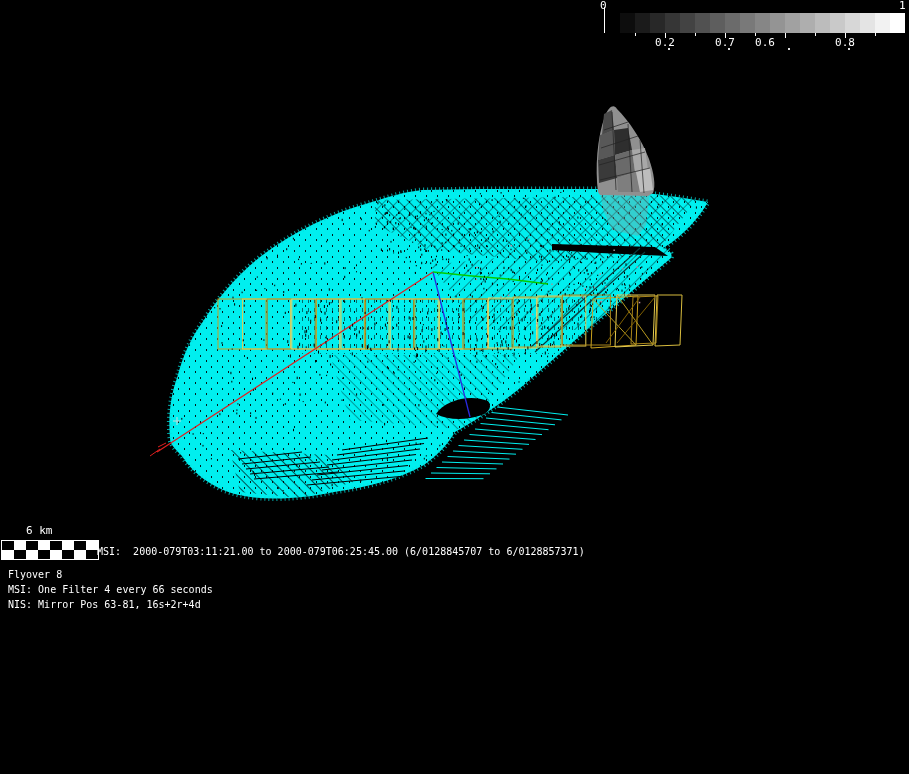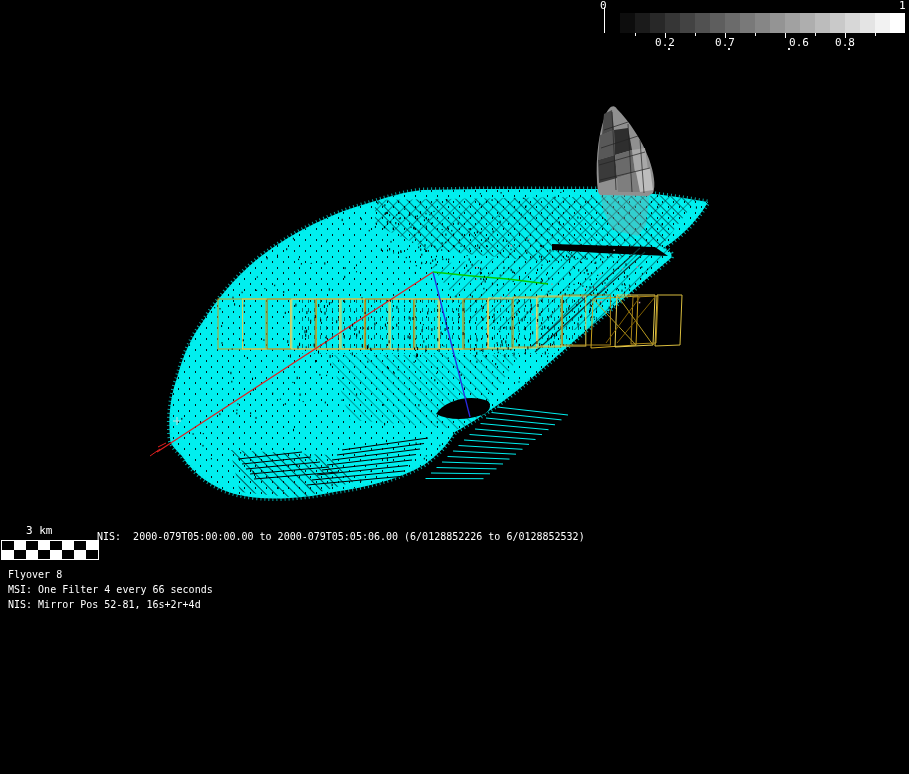--- a/index.html
+++ b/index.html
@@ -886,29 +886,29 @@
     <div class="cb-tick" style="left:725px;top:33px;height:5px;"></div>
     <div class="cb-tick" style="left:785px;top:33px;height:5px;"></div>
     <div class="cb-tick" style="left:845px;top:33px;height:5px;"></div>
     <div class="cb-tick" style="left:635px;top:33px;height:3px;"></div>
     <div class="cb-tick" style="left:695px;top:33px;height:3px;"></div>
     <div class="cb-tick" style="left:755px;top:33px;height:3px;"></div>
     <div class="cb-tick" style="left:815px;top:33px;height:3px;"></div>
     <div class="cb-tick" style="left:875px;top:33px;height:3px;"></div>
     <div class="cb-label" style="left:650px;top:36px;text-align:center;">0.2</div>
     <div class="cb-label" style="left:710px;top:36px;">0.7</div>
-    <div class="cb-label" style="left:784px;top:36px;">0.6</div>
+    <div class="cb-label" style="left:750px;top:36px;">0.6</div>
     <div class="cb-label" style="left:830px;top:36px;text-align:center;">0.8</div>
     <div class="cb-sub" style="left:668px;top:48px;"></div>
     <div class="cb-sub" style="left:728px;top:48px;"></div>
     <div class="cb-sub" style="left:788px;top:48px;"></div>
     <div class="cb-sub" style="left:848px;top:48px;"></div>
   </div>
 
-  <div class="txt f11" style="left:26px;top:525px;">3 km</div>
+  <div class="txt f11" style="left:26px;top:525px;">6 km</div>
   <div class="checker"></div>
 
-  <div class="txt f10" style="left:97px;top:531px;">NIS:  2000-079T05:00:00.00 to 2000-079T05:05:06.00 (6/0128852226 to 6/0128852532)</div>
+  <div class="txt f10" style="left:97px;top:546px;">MSI:  2000-079T03:11:21.00 to 2000-079T06:25:45.00 (6/0128845707 to 6/0128857371)</div>
 
   <div class="txt f10" style="left:8px;top:569px;">Flyover 8</div>
   <div class="txt f10" style="left:8px;top:584px;">MSI: One Filter 4 every 66 seconds</div>
-  <div class="txt f10" style="left:8px;top:599px;">NIS: Mirror Pos 52-81, 16s+2r+4d</div>
+  <div class="txt f10" style="left:8px;top:599px;">NIS: Mirror Pos 63-81, 16s+2r+4d</div>
 </div>
 
 </body></html>

